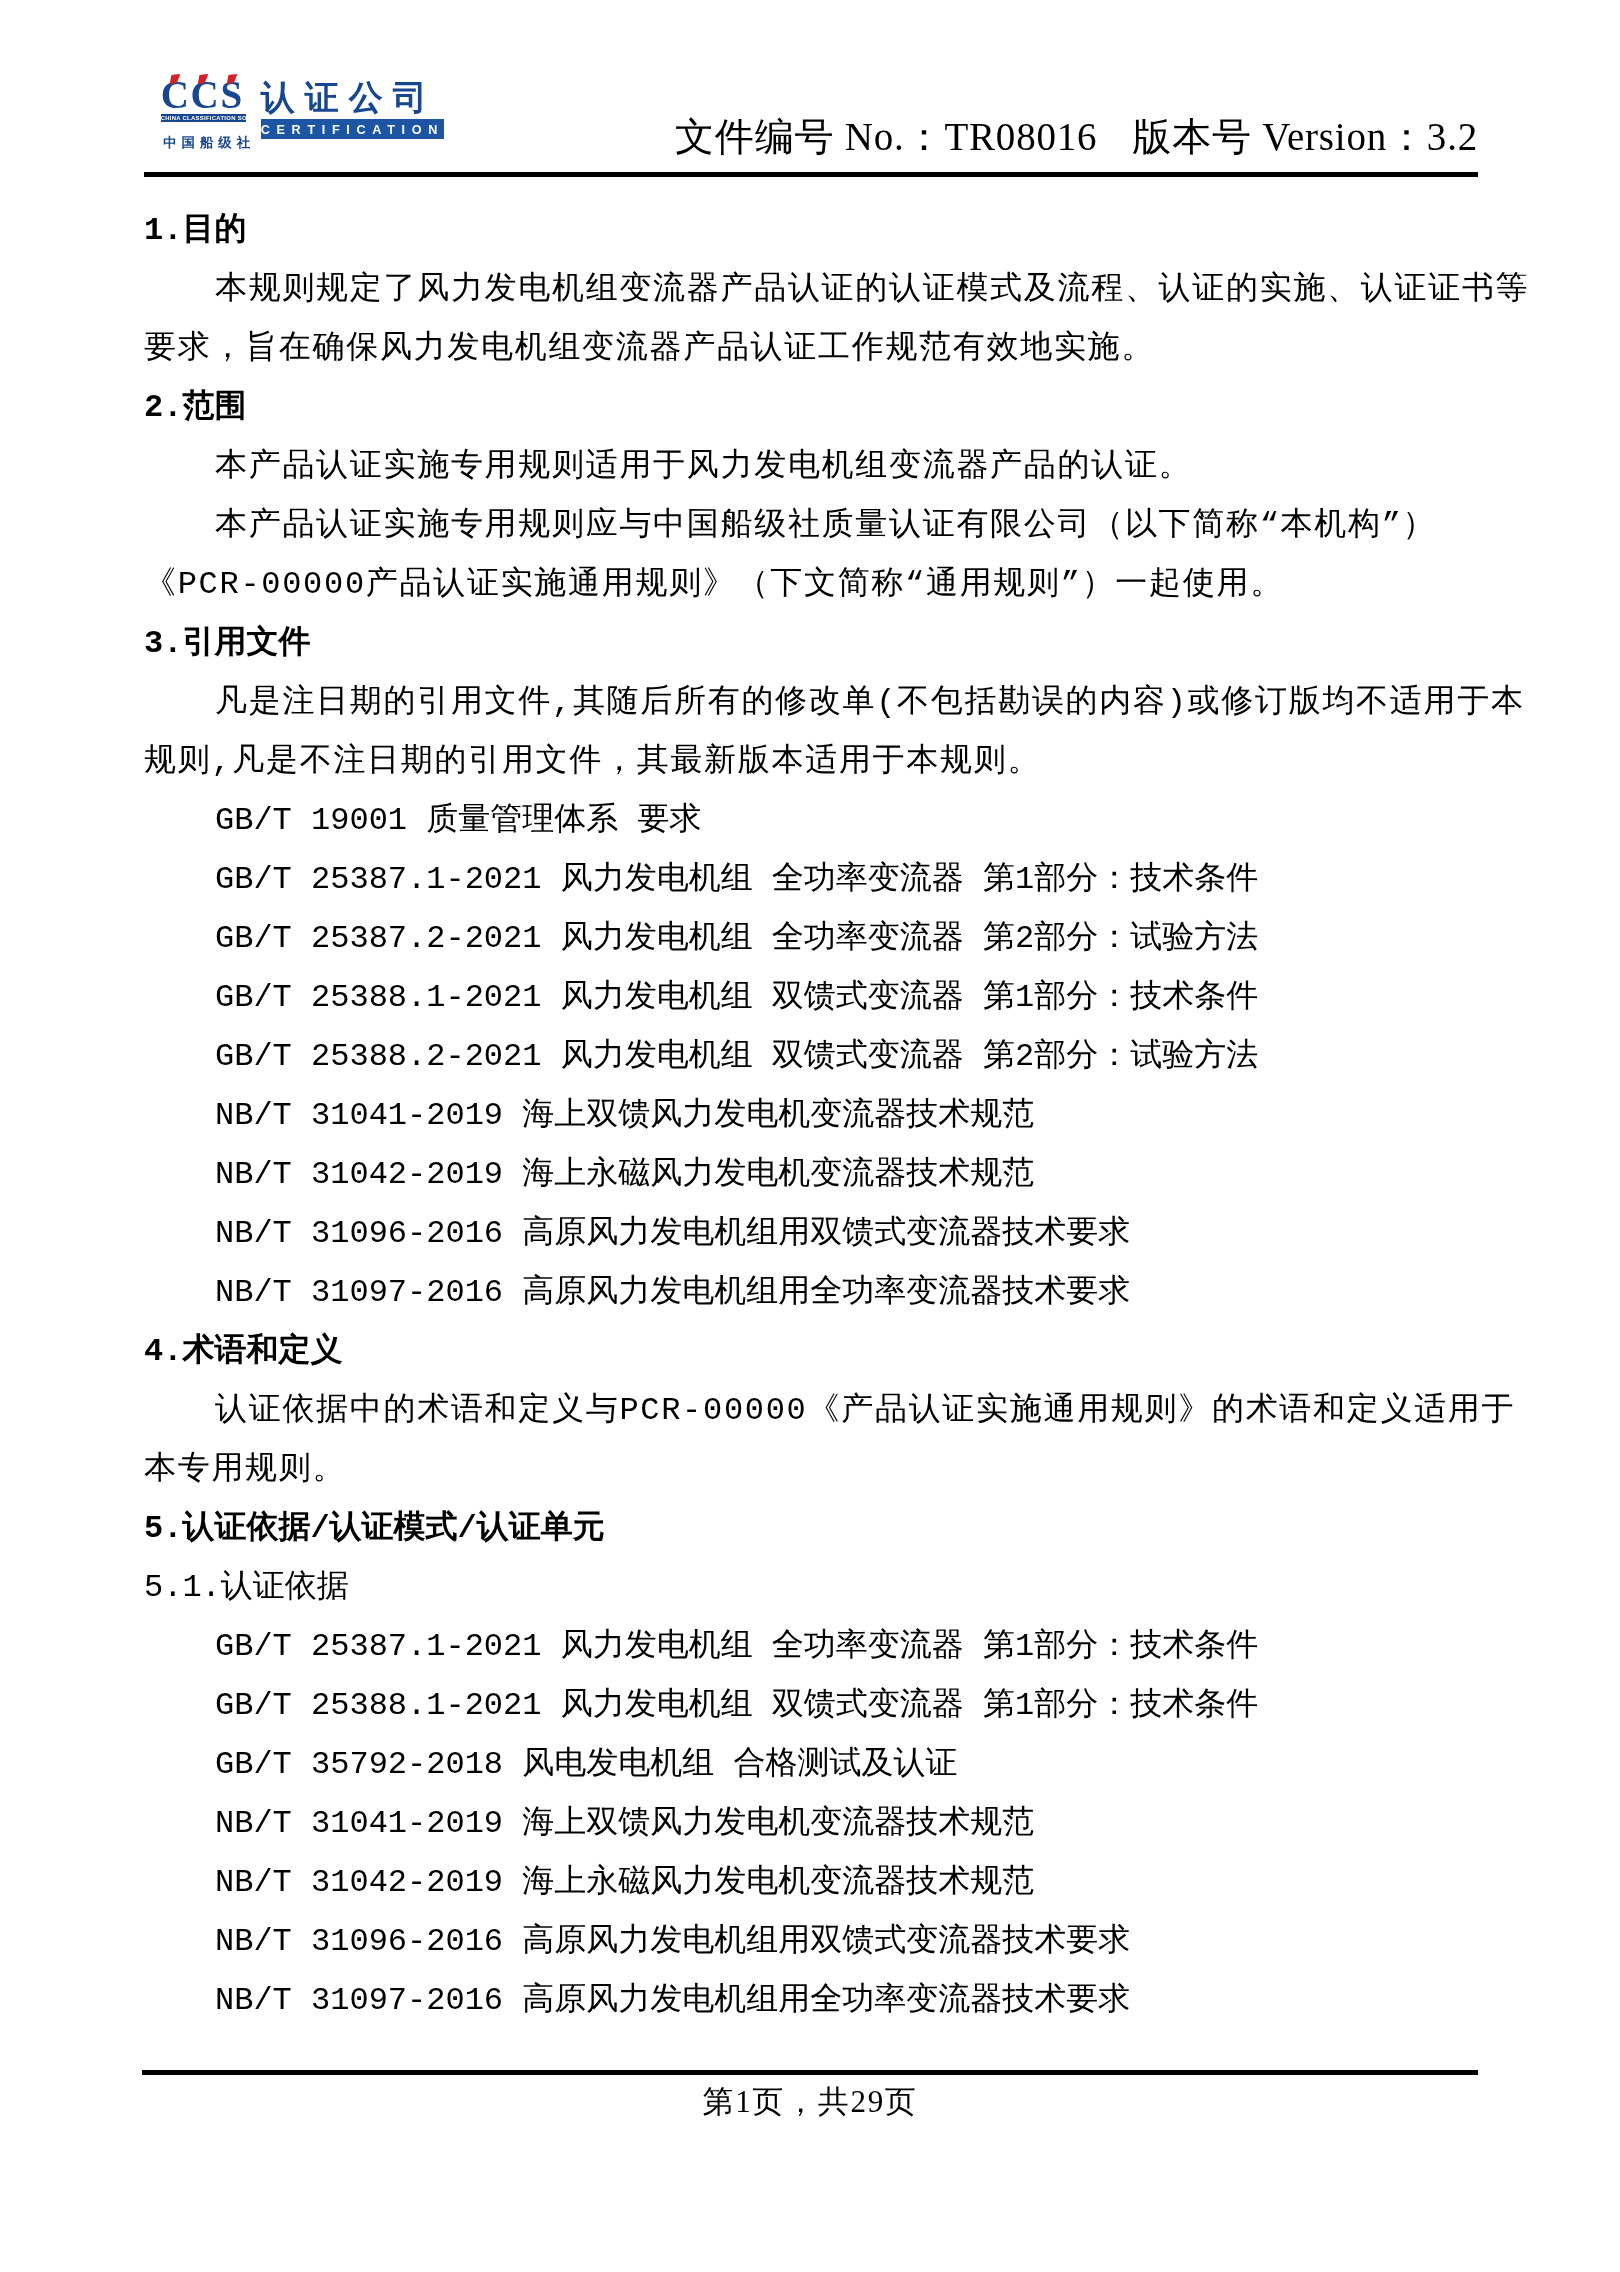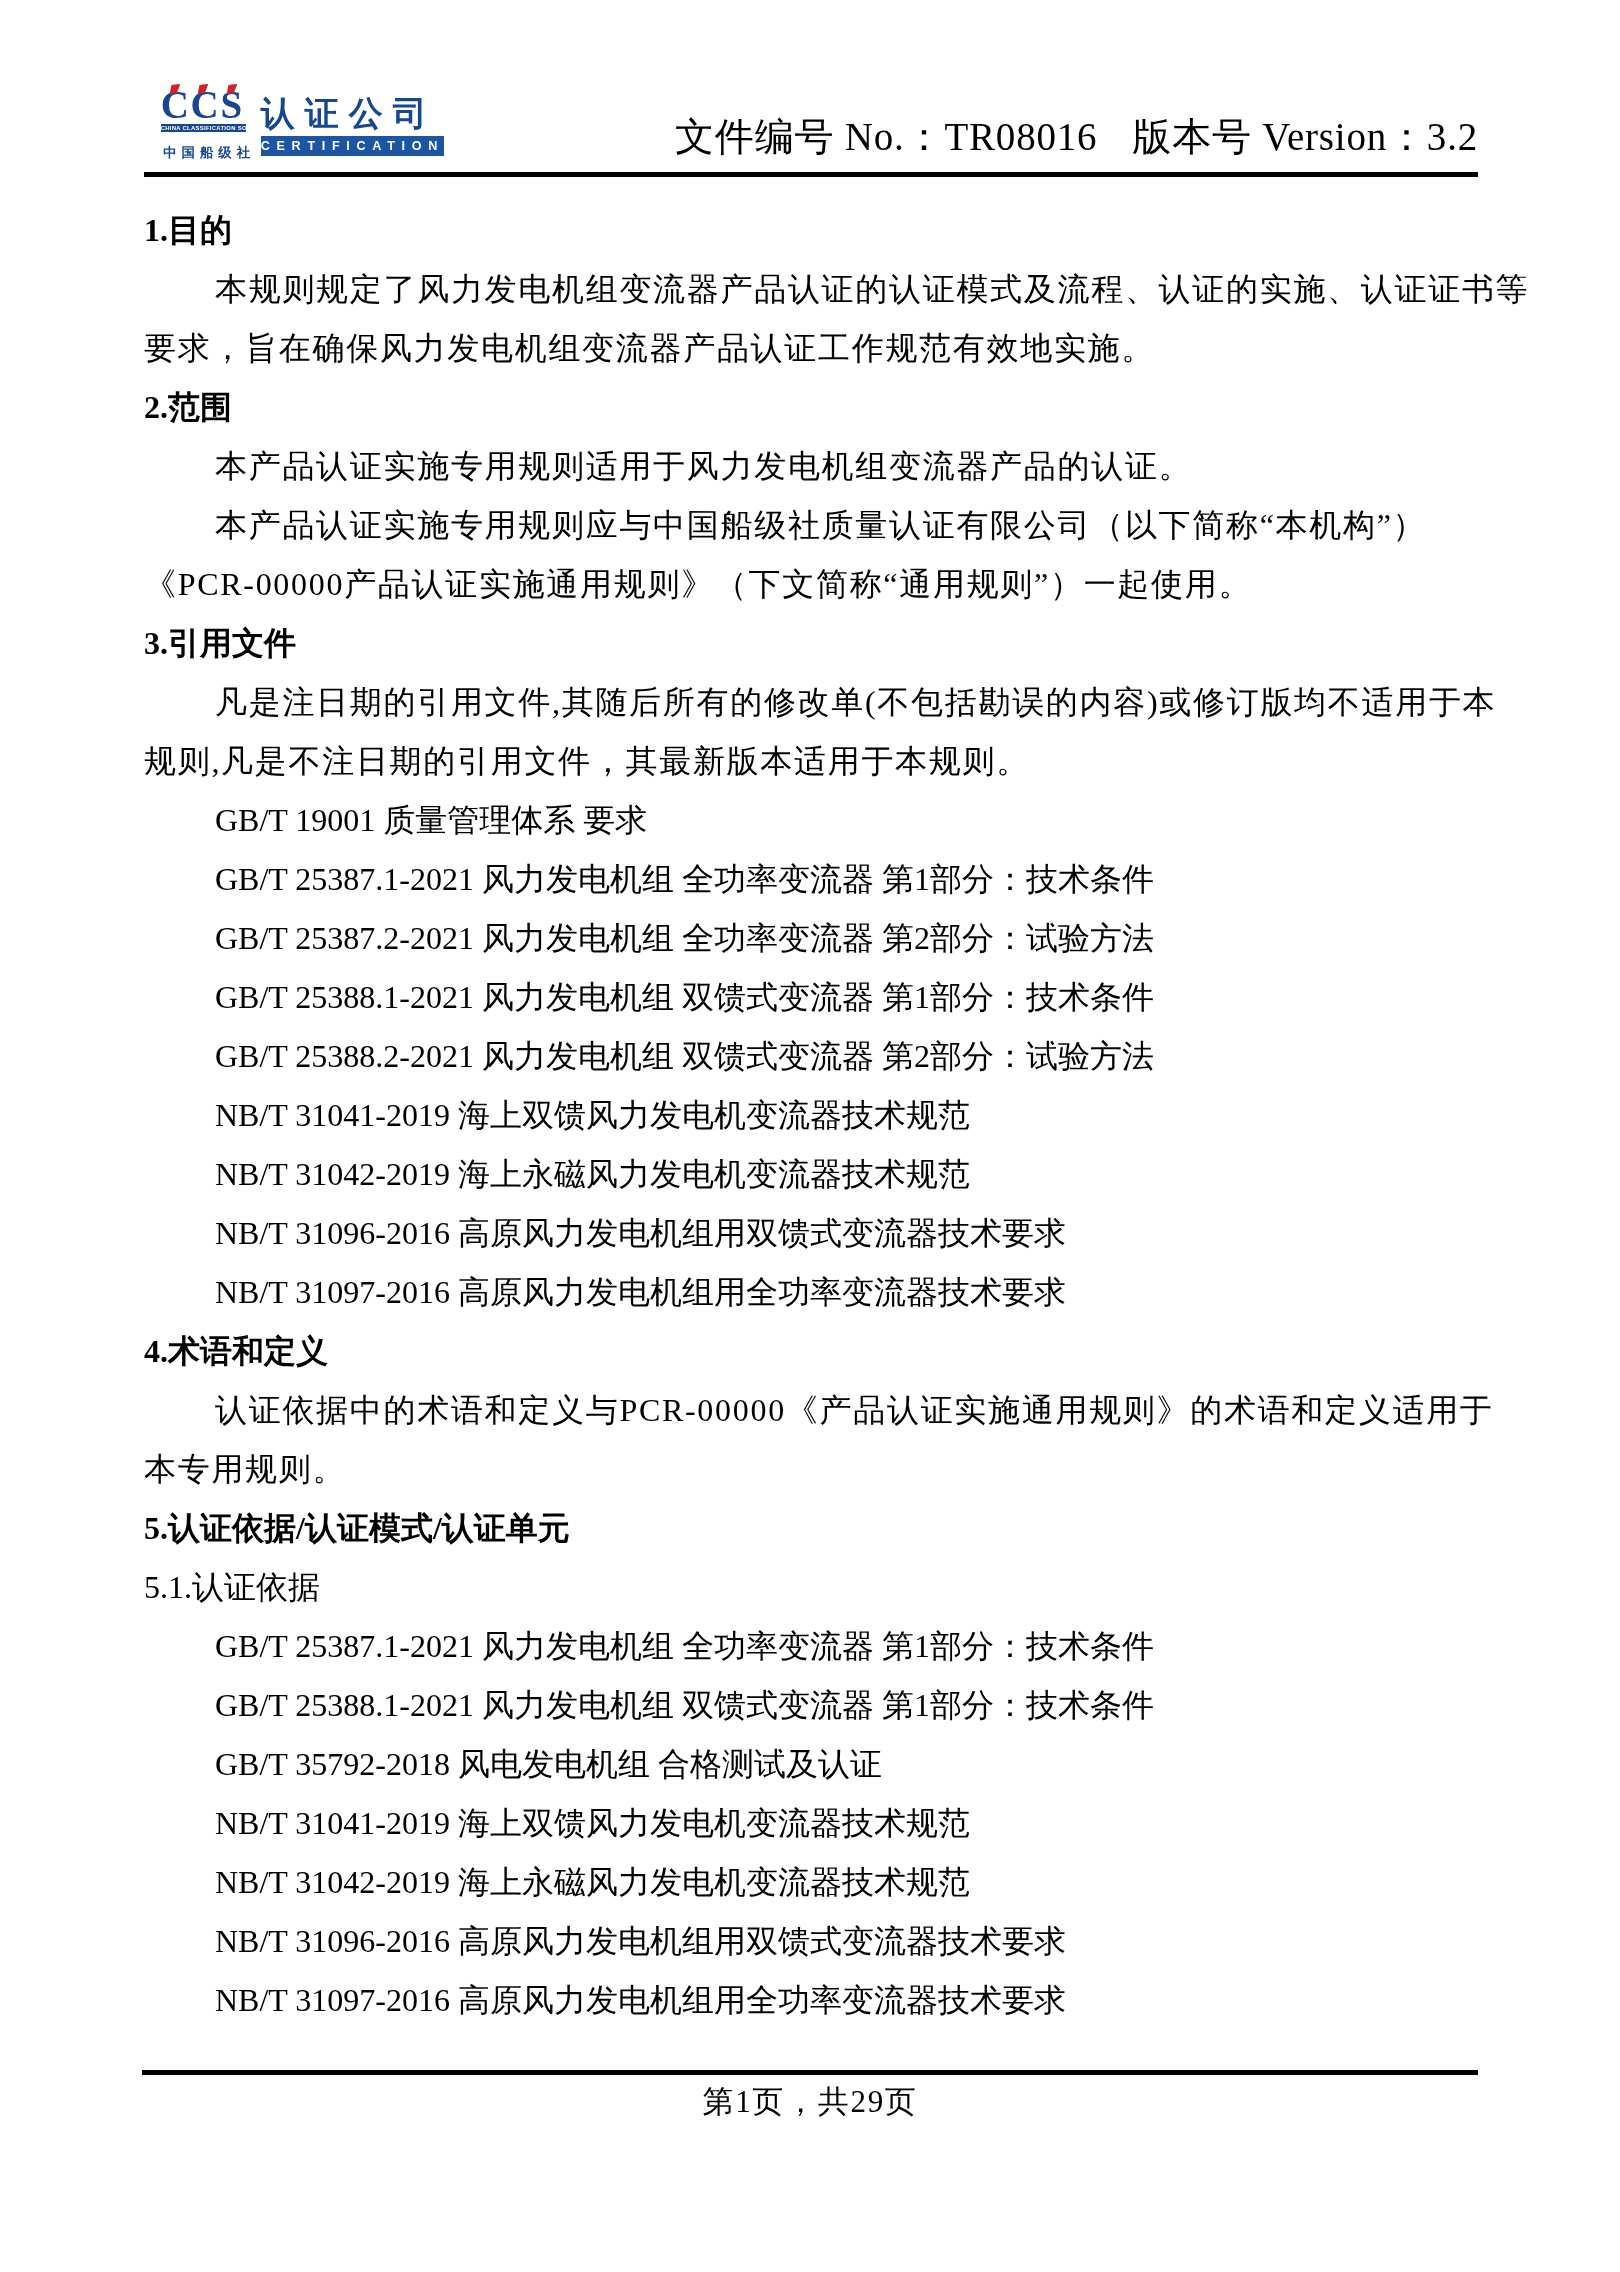--- a/index.html
+++ b/index.html
@@ -18,21 +18,21 @@
     position:absolute;
     left:144px;
     right:142px;
     top:97px;
     height:75px;
     border-bottom:5px solid #000;
     display:flex;
     justify-content:space-between;
     align-items:flex-end;
   }
-  .logo { display:flex; align-items:center; gap:15px; padding-bottom:10px; margin-left:16.7px; }
+  .logo { display:flex; align-items:flex-start; gap:15px; padding-bottom:20px; margin-left:16.7px; }
   .logo-left { width:85px; }
   .ccs-line { position:relative; height:33px; }
   .ccs-text {
     font-family:"Liberation Serif",serif;
     font-weight:bold;
     font-size:39px;
     line-height:33px;
     letter-spacing:1.7px;
     color:#17478f;
   }
@@ -96,20 +96,21 @@
     letter-spacing:0.8px;
   }
   .doc-meta .gap { display:inline-block; width:35px; }
 
   
   .content {
     position:absolute;
     left:144px;
     right:148px;
     top:201px;
+    font-family:Liberation Mono, monospace;
   }
   .line {
     height:59px;
     line-height:59px;
     font-size:32px;
     white-space:nowrap;
   }
   .line.heading    { font-weight:bold; }
   .line.subheading { font-weight:normal; }
   .line.indent, .line.list { padding-left:71px; }

